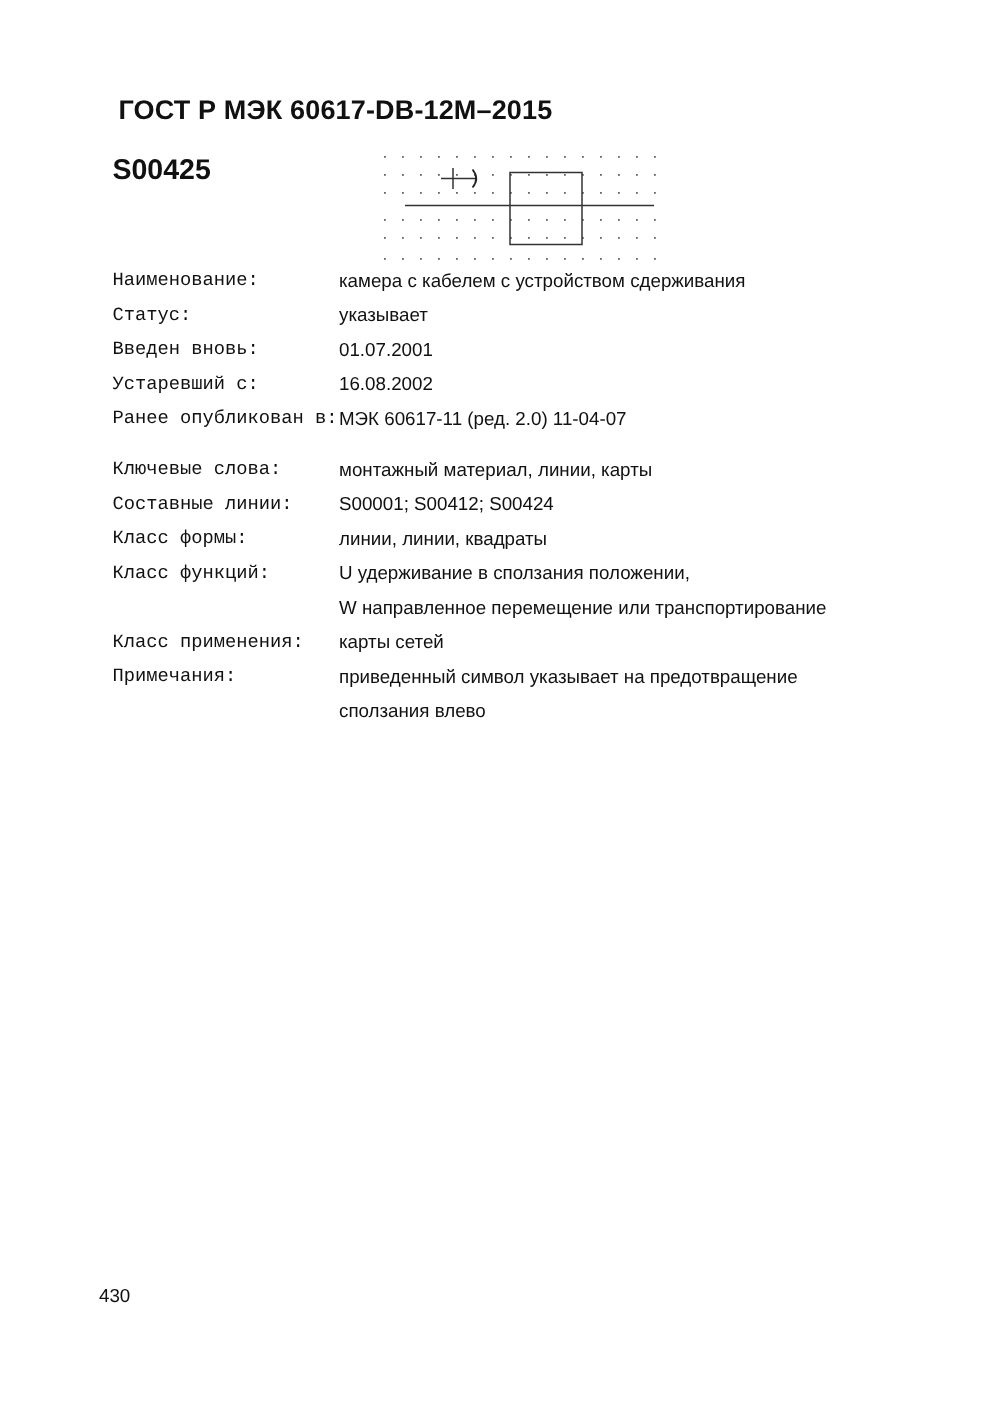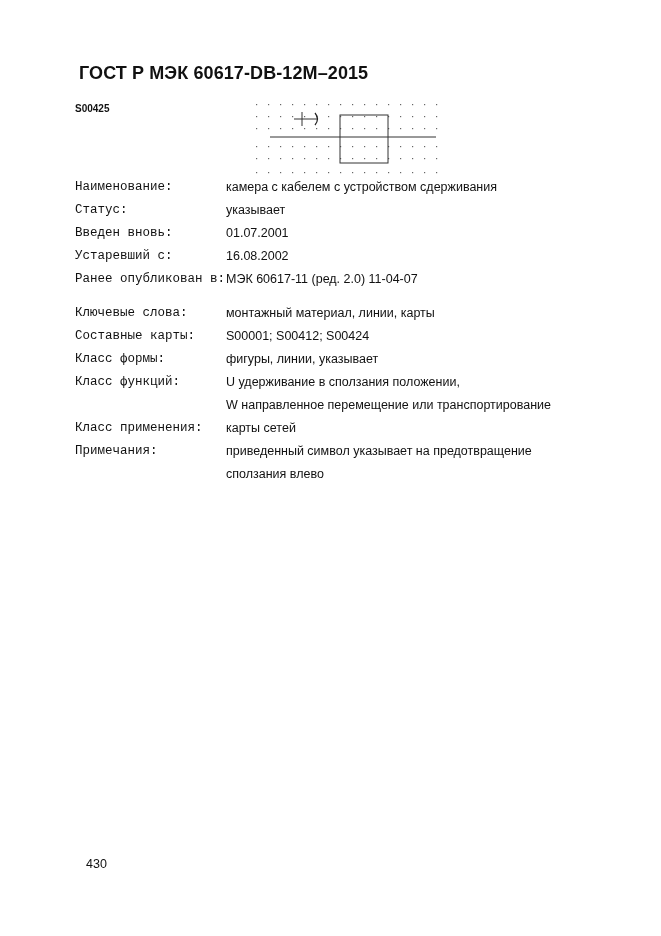--- a/index.html
+++ b/index.html
@@ -1,26 +1,26 @@
 <!DOCTYPE html>
 <html><head>
   <meta charset="utf-8">
   <style>
     html, body { margin: 0; padding: 0; background: #ffffff; }
     body { width: 661px; height: 936px; position: relative; overflow: hidden;
       font-family: "Liberation Sans", sans-serif; color: #111; }
     .header { position: absolute; left: 79px; top: 63px; font-size: 18px; font-weight: bold; letter-spacing: 0.1px; }
-    .code { position: absolute; left: 75px; top: 103px; font-size: 10px; font-weight: bold; }
+    .code { position: absolute; left: 75px; top: 103px; font-size: 19px; font-weight: bold; }
     .symbol { position: absolute; left: 252px; top: 100px; width: 190px; height: 78px; }
     .fields { position: absolute; left: 75px; top: 180px; font-size: 12.5px; }
     .row { position: relative; height: 23px; line-height: 15px; }
     .row .label { position: absolute; left: 0; top: 0; white-space: nowrap; font-family: Liberation Mono, monospace; }
     .row .value { position: absolute; left: 151px; top: 0; white-space: nowrap; text-align: center; }
     .gap { height: 11px; }
-    .page-number { position: absolute; left: 86px; top: 857px; font-size: 12.5px; }
+    .page-number { position: absolute; left: 66px; top: 857px; font-size: 12.5px; }
   </style>
 </head>
 <body>
 
 <div class="header">ГОСТ Р МЭК 60617-DB-12M–2015</div>
 
 <div class="code">S00425</div>
 
 <div class="symbol">
   <svg width="190" height="78" viewBox="0 0 190 78">
@@ -158,26 +158,26 @@
     <span class="value">МЭК 60617-11 (ред. 2.0) 11-04-07</span>
   </div>
 
   <div class="gap"></div>
 
   <div class="row">
     <span class="label">Ключевые слова:</span>
     <span class="value">монтажный материал, линии, карты</span>
   </div>
   <div class="row">
-    <span class="label">Составные карты:</span>
+    <span class="label">Составные линии:</span>
     <span class="value">S00001; S00412; S00424</span>
   </div>
   <div class="row">
     <span class="label">Класс формы:</span>
-    <span class="value">фигуры, линии, указывает</span>
+    <span class="value">линии, линии, квадраты</span>
   </div>
   <div class="row">
     <span class="label">Класс функций:</span>
     <span class="value">U удерживание в сползания положении,</span>
   </div>
   <div class="row">
     <span class="label"></span>
     <span class="value">W направленное перемещение или транспортирование</span>
   </div>
   <div class="row">

